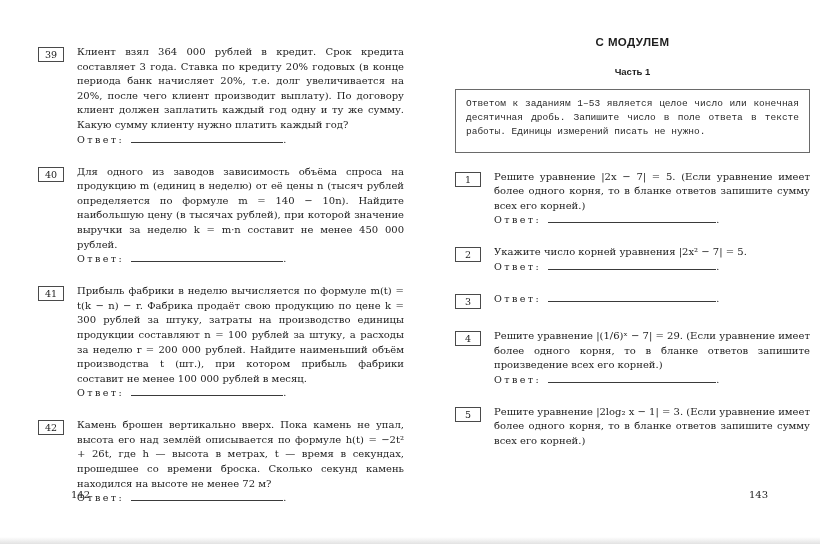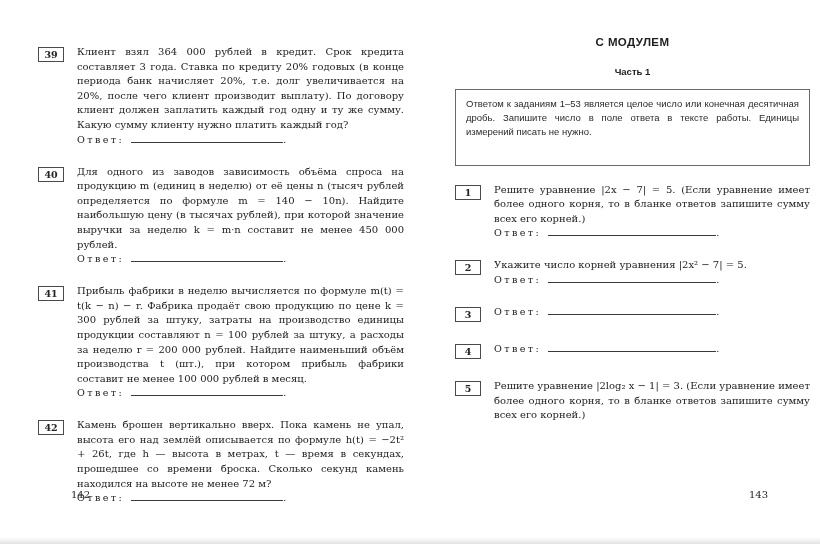--- a/index.html
+++ b/index.html
@@ -9,21 +9,21 @@
     -webkit-font-smoothing:antialiased;
   }
   .spread{display:flex;width:820px;height:544px;position:relative;}
   .page{width:410px;height:544px;box-sizing:border-box;position:relative;}
   .page-left{padding:45px 6px 0 38px;}
   .page-right{padding:34px 10px 0 45px;}
 
   .problem{display:flex;margin-bottom:20px;}
   .numbox{
     flex:none;width:24px;height:13px;border:1px solid #4a4a4a;
-    font-weight:bold;font-size:9.5px;line-height:13px;text-align:center;
+    font-weight:normal;font-size:9.5px;line-height:13px;text-align:center;
     margin-right:13px;margin-top:2px;background:#fff;
   }
   .pcontent{flex:1;}
   .ptext{font-size:10px;line-height:1.46;text-align:justify;}
   .answer-row{margin-top:0;font-size:9.6px;white-space:nowrap;}
   .alabel{letter-spacing:2.4px;}
   .aline{display:inline-block;border-bottom:1px solid #3a3a3a;height:9px;margin-left:7px;}
   .aline-l{width:152px;}
   .aline-r{width:168px;}
 
@@ -31,22 +31,22 @@
     text-align:center;font-family:"Liberation Sans", sans-serif;font-weight:bold;
     font-size:11.5px;line-height:1.55;letter-spacing:0.4px;color:#1e1e1e;margin:0;
   }
   .part-label,.level-label{
     text-align:center;font-family:"Liberation Sans", sans-serif;font-weight:bold;
     font-size:9.5px;color:#1e1e1e;
   }
   .part-label{margin-top:14px;}
   .level-label{margin-top:8px;}
   .instruction-box{
-    border:1px solid #6a6a6a;margin:12px 0 17px 0;padding:7px 10px 25px 10px;
-    font-family:Liberation Sans, sans-serif;font-size:9.5px;line-height:1.5;
+    border:1px solid #6a6a6a;margin:12px 0 17px 0;padding:7px 10px 12px 10px;
+    font-family:Liberation Mono, monospace;font-size:9.5px;line-height:1.5;
     text-align:justify;color:#2a2a2a;
   }
   .pageno{position:absolute;bottom:44px;font-size:10px;color:#222;}
   .pageno-left{left:71px;}
   .pageno-right{right:52px;}
   .bottom-edge{
     position:absolute;left:0;bottom:0;width:820px;height:7px;
     background:linear-gradient(#ffffff,#e2e2e2);
   }
 </style>
@@ -118,20 +118,21 @@
     <div class="problem">
       <div class="numbox"><span>3</span></div>
       <div class="pcontent">
         <div class="answer-row"><span class="alabel">Ответ:</span><span class="aline aline-r"></span><span>.</span></div>
       </div>
     </div>
 
     <div class="problem">
       <div class="numbox"><span>4</span></div>
       <div class="pcontent">
+        <div class="ptext">Решите уравнение |(1/6)ˣ − 7| = 29. (Если уравнение имеет более одного корня, то в бланке ответов запишите произведение всех его корней.)</div>
         <div class="answer-row"><span class="alabel">Ответ:</span><span class="aline aline-r"></span><span>.</span></div>
       </div>
     </div>
 
     <div class="problem">
       <div class="numbox"><span>5</span></div>
       <div class="pcontent">
         <div class="ptext">Решите уравнение |2log₂ x − 1| = 3. (Если уравнение имеет более одного корня, то в бланке ответов запишите сумму всех его корней.)</div>
 
       </div>

